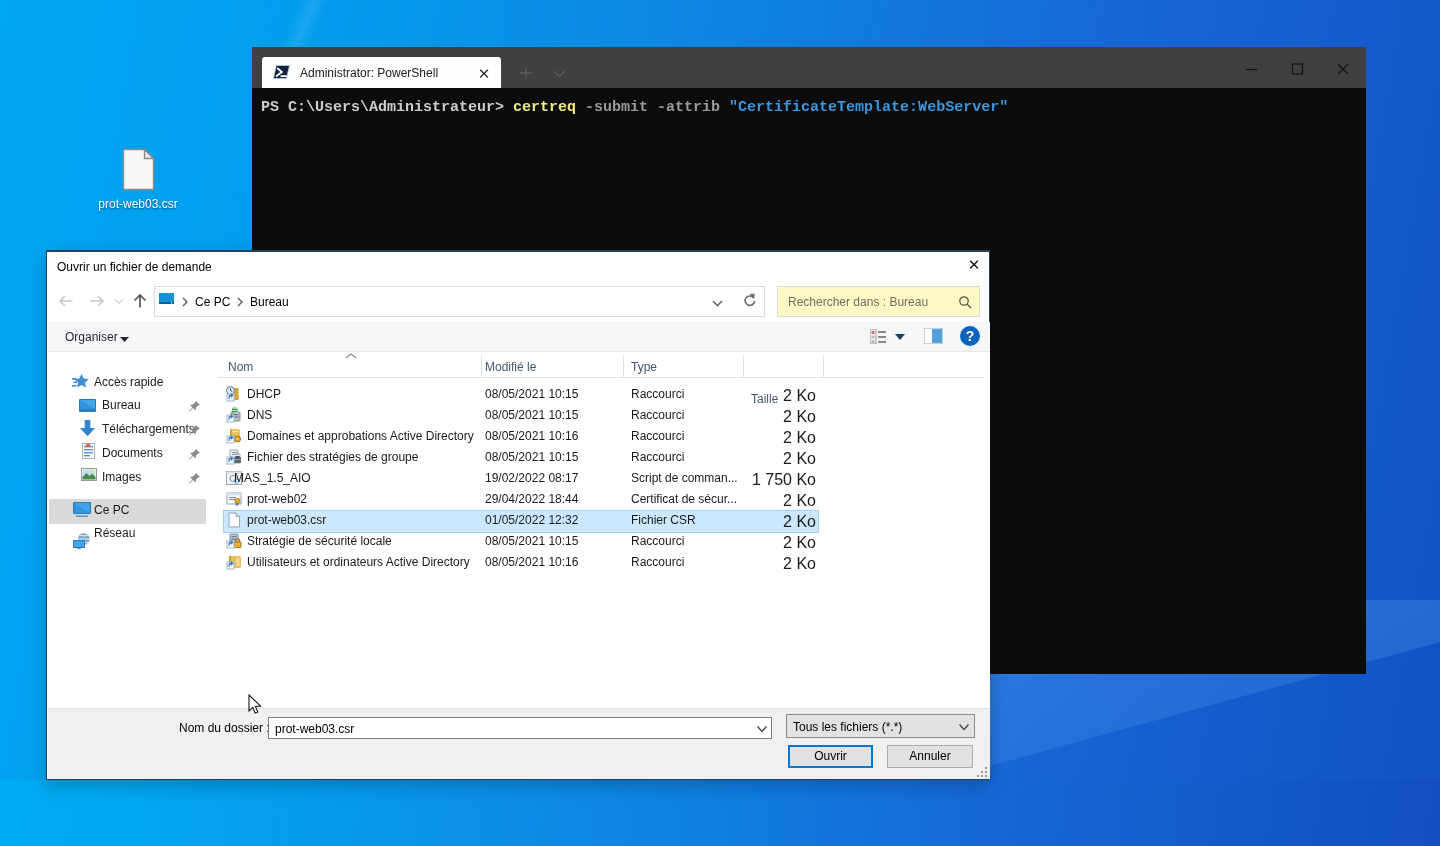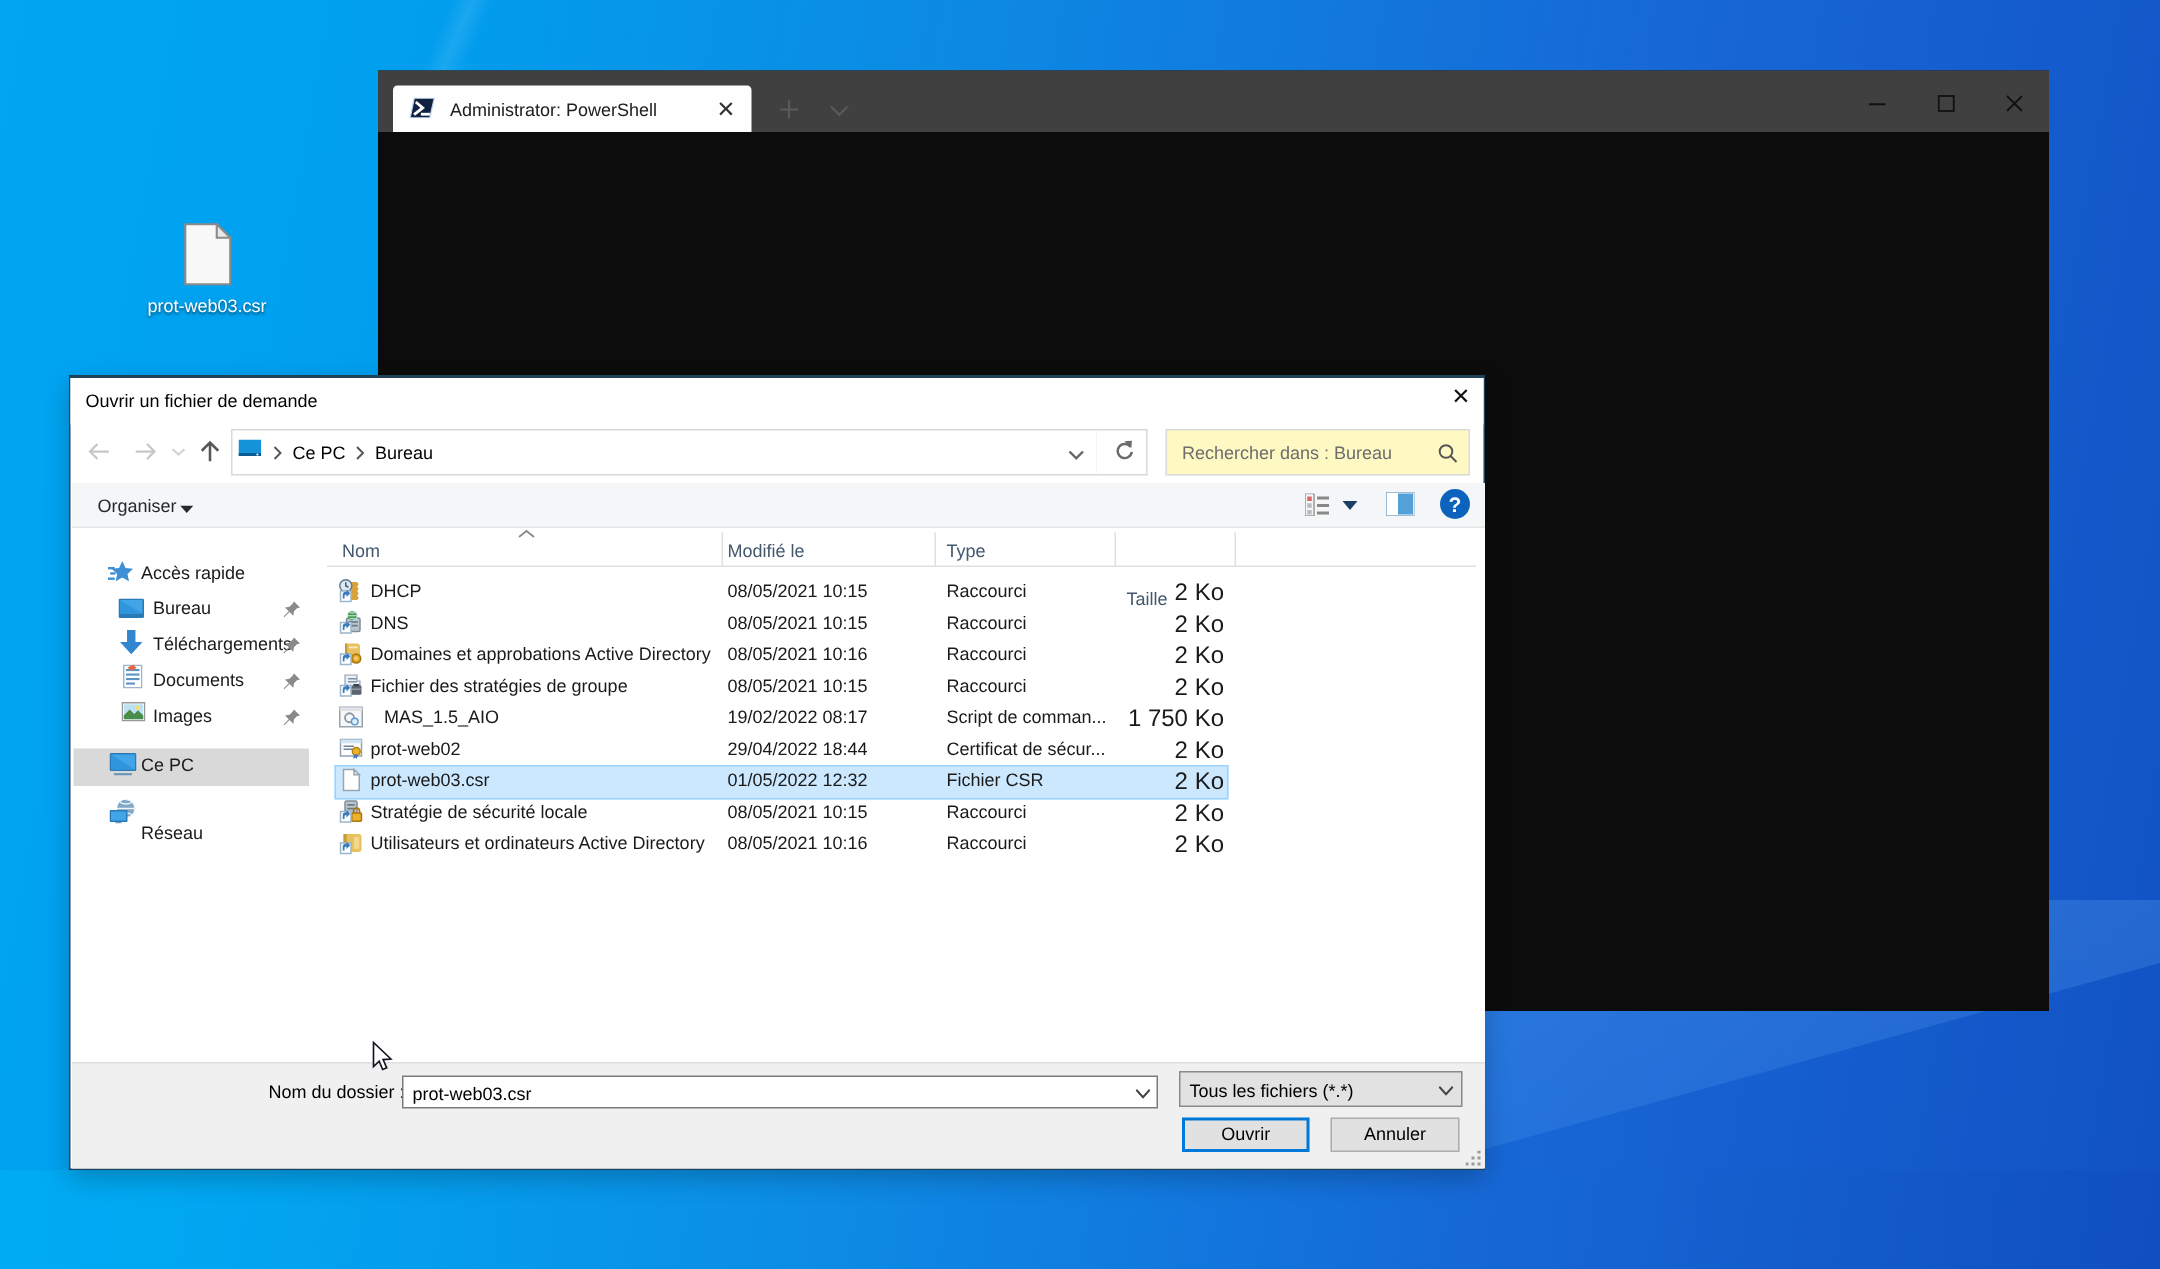--- a/index.html
+++ b/index.html
@@ -99,20 +99,21 @@
       <svg class="abs" style="left:301px; top:23px;" width="13" height="8" viewBox="0 0 13 8">
           <path d="M1 1 l5.5 5.5 5.5 -5.5" stroke="#5a5a5a" stroke-width="1.4" fill="none"></path>
         </svg>
 
       <svg class="abs" style="left:988px; top:0;" width="126" height="41" viewBox="0 0 126 41">
         <line x1="6" y1="22.5" x2="17" y2="22.5" stroke="#111" stroke-width="1.2"></line>
         <rect x="52.5" y="17" width="10" height="10" fill="none" stroke="#111" stroke-width="1.2"></rect>
         <path d="M98 17 l10 10 M108 17 l-10 10" stroke="#111" stroke-width="1.2"></path>
       </svg>
     </div>
+    <div id="tline"><span class="c-def">PS C:\Users\Administrateur&gt; </span><span class="c-cmd">certreq</span><span class="c-par"> -submit -attrib </span><span class="c-str">"CertificateTemplate:WebServer"</span></div>
   </div>
 
   <div id="dlg">
     <div class="titlebar">
       <div class="dtitle">Ouvrir un fichier de demande</div>
       <div class="dclose">✕</div>
     </div>
 
     <svg class="abs" style="left:10px; top:38px;" width="96" height="22" viewBox="0 0 96 22">
       <path d="M15.5 11 h-12 m4.5 -5 l-5 5 5 5" stroke="#c7c7c7" stroke-width="1.5" fill="none"></path>
@@ -225,21 +226,21 @@
           <rect x="1" y="8" width="10" height="6" fill="#42a5e8"></rect>
           <rect x="4" y="15" width="4" height="1" fill="#6b96b8"></rect>
         </svg>
 
       <div class="sidebar-item" style="left:46px; top:23px;">Accès rapide</div>
       <div class="sidebar-item" style="left:54px; top:46px;">Bureau</div>
       <div class="sidebar-item" style="left:54px; top:70px;">Téléchargements</div>
       <div class="sidebar-item" style="left:54px; top:94px;">Documents</div>
       <div class="sidebar-item" style="left:54px; top:118px;">Images</div>
       <div class="sidebar-item" style="left:46px; top:151px;">Ce PC</div>
-      <div class="sidebar-item" style="left:46px; top:196px;">Réseau</div>
+      <div class="sidebar-item" style="left:46px; top:174px;">Réseau</div>
 
       <svg class="pin" style="left:141px; top:48px;" width="12" height="12" viewBox="0 0 12 12">
           <path d="M7 1 l4 4 -2 0.5 -2 2 -0.5 3 -2.5 -2.5 -3.5 3.5 -0.5 -0.5 3.5 -3.5 -2.5 -2.5 3 -0.5 2 -2 z" fill="#8a8a8a"></path>
         </svg>
       <svg class="pin" style="left:141px; top:72px;" width="12" height="12" viewBox="0 0 12 12">
           <path d="M7 1 l4 4 -2 0.5 -2 2 -0.5 3 -2.5 -2.5 -3.5 3.5 -0.5 -0.5 3.5 -3.5 -2.5 -2.5 3 -0.5 2 -2 z" fill="#8a8a8a"></path>
         </svg>
       <svg class="pin" style="left:141px; top:96px;" width="12" height="12" viewBox="0 0 12 12">
           <path d="M7 1 l4 4 -2 0.5 -2 2 -0.5 3 -2.5 -2.5 -3.5 3.5 -0.5 -0.5 3.5 -3.5 -2.5 -2.5 3 -0.5 2 -2 z" fill="#8a8a8a"></path>
         </svg>
@@ -329,21 +330,21 @@
           <path d="M3 2 h2 v12 h-2 z" fill="#c79a36"></path>
           <rect x="10" y="4" width="3.5" height="8" fill="#f2d78e"></rect>
           <rect x="1" y="8" width="7" height="7" fill="#fff" stroke="#9db6c9" stroke-width="1"></rect>
           <path d="M2.5 13 v-2.5 a2 2 0 0 1 2 -2 h0.5 v-1.5 l2.5 2.5 -2.5 2.5 v-1.5 h-0.5 a0.8 0.8 0 0 0 -0.8 0.8 v1.7 z" fill="#3b7bbf"></path>
         </svg>
 
       <div class="rlab" style="left:199px; top:35px;">DHCP</div>
       <div class="rlab" style="left:199px; top:56px;">DNS</div>
       <div class="rlab" style="left:199px; top:77px;">Domaines et approbations Active Directory</div>
       <div class="rlab" style="left:199px; top:98px;">Fichier des stratégies de groupe</div>
-      <div class="rlab" style="left:208px; top:119px;text-align:center;">MAS_1.5_AIO</div>
+      <div class="rlab" style="left:186px; top:119px;text-align:center;">MAS_1.5_AIO</div>
       <div class="rlab" style="left:199px; top:140px;">prot-web02</div>
       <div class="rlab" style="left:199px; top:161px;">prot-web03.csr</div>
       <div class="rlab" style="left:199px; top:182px;">Stratégie de sécurité locale</div>
       <div class="rlab" style="left:199px; top:203px;">Utilisateurs et ordinateurs Active Directory</div>
       <div class="rlab" style="left:437px; top:35px;">08/05/2021 10:15</div>
       <div class="rlab" style="left:437px; top:56px;">08/05/2021 10:15</div>
       <div class="rlab" style="left:437px; top:77px;">08/05/2021 10:16</div>
       <div class="rlab" style="left:437px; top:98px;">08/05/2021 10:15</div>
       <div class="rlab" style="left:437px; top:119px;">19/02/2022 08:17</div>
       <div class="rlab" style="left:437px; top:140px;">29/04/2022 18:44</div>

